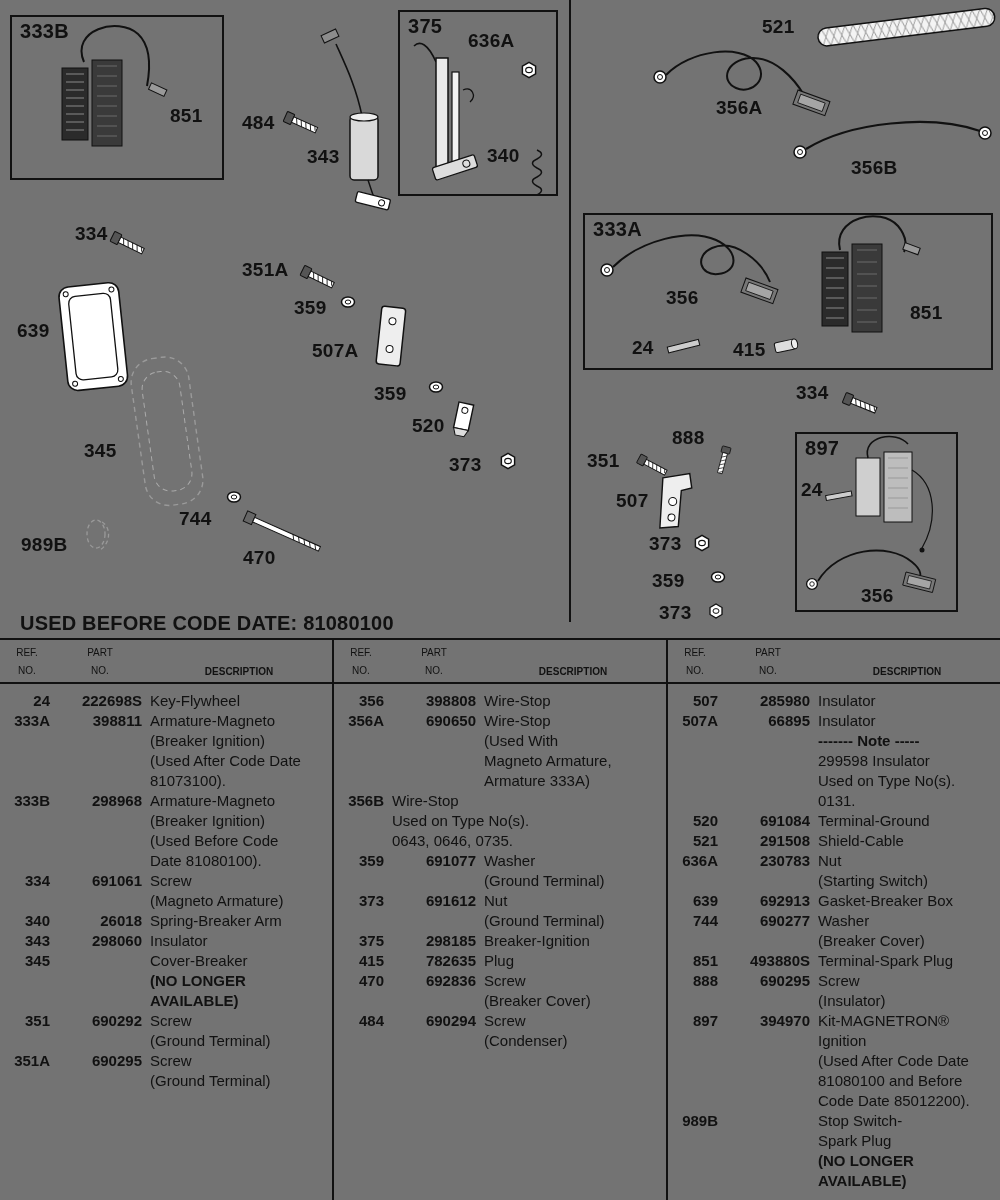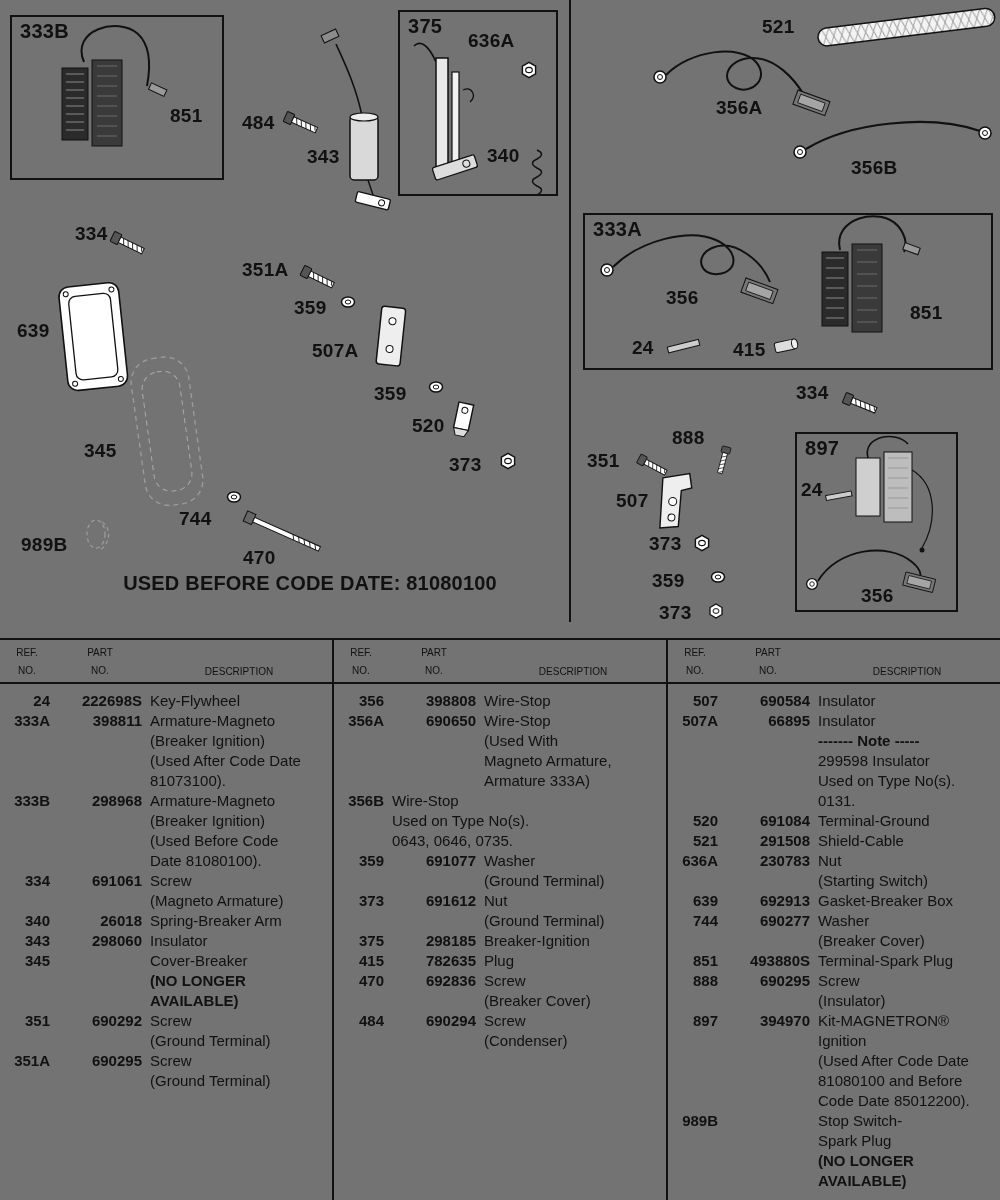--- a/index.html
+++ b/index.html
@@ -11,37 +11,37 @@
   }
   .page { position:relative; width:1000px; height:1200px; background:#737373; overflow:hidden; }
 
   
   .diagram { position:absolute; left:0; top:0; width:1000px; height:638px; }
   .art { position:absolute; left:0; top:0; }
   .dbox { position:absolute; border:2px solid #111; }
   .dbox-label { position:absolute; top:3px; left:8px; font-weight:bold; font-size:20px; letter-spacing:0.3px; }
   .callout { position:absolute; font-weight:bold; font-size:19px; letter-spacing:0.3px; white-space:nowrap; }
   .divider-v { position:absolute; left:569px; top:0; width:2px; height:622px; background:#111; }
-  .caption { position:absolute; left:20px; top:572px; width:580px; text-align:center; font-weight:bold; font-size:20px; letter-spacing:0.2px; }
+  .caption { position:absolute; left:20px; top:612px; width:580px; text-align:left; font-weight:bold; font-size:20px; letter-spacing:0.2px; }
 
   
   .parts-table {
     position:absolute; left:0; top:638px; width:1000px; height:562px;
     display:flex; border-top:2px solid #111;
     font-size:15px; line-height:20px;
   }
   .tcol { flex:1 1 0; border-left:2px solid #111; overflow:hidden; }
   .tcol:first-child { border-left:none; }
   .thead {
     height:44px; border-bottom:2px solid #111;
     display:grid; grid-template-columns:46px 84px 1fr; column-gap:8px;
     padding:4px 4px 0 4px;
   }
   .hcell { text-align:center; line-height:18px; font-size:10px; }
-  .hdesc { display:flex; align-items:flex-end; justify-content:center; padding-bottom:1px; }
+  .hdesc { display:flex; align-items:flex-end; justify-content:center; padding-bottom:1px;font-weight:bold; }
   .rows { padding:7px 2px 0 4px; }
   .trow { display:grid; grid-template-columns:46px 84px 1fr; column-gap:8px; }
   .tref, .tpart { font-weight:bold; text-align:right; white-space:nowrap; }
   .tdesc .dline { white-space:nowrap; }
   .dline.bold { font-weight:bold; }
 </style>
 </head>
 <body>
 
 <div class="page">
@@ -467,21 +467,21 @@
             <div>PART</div>
             <div>NO.</div>
           </div>
           <div class="hcell hdesc">
             <div>DESCRIPTION</div>
           </div>
         </div>
         <div class="rows">
           <div class="trow">
             <div class="tref">507</div>
-            <div class="tpart">690584</div>
+            <div class="tpart">285980</div>
             <div class="tdesc">
               <div class="dline">Insulator</div>
             </div>
           </div>
           <div class="trow">
             <div class="tref">507A</div>
             <div class="tpart">66895</div>
             <div class="tdesc">
               <div class="dline">Insulator</div>
               <div class="dline bold">------- Note -----</div>

